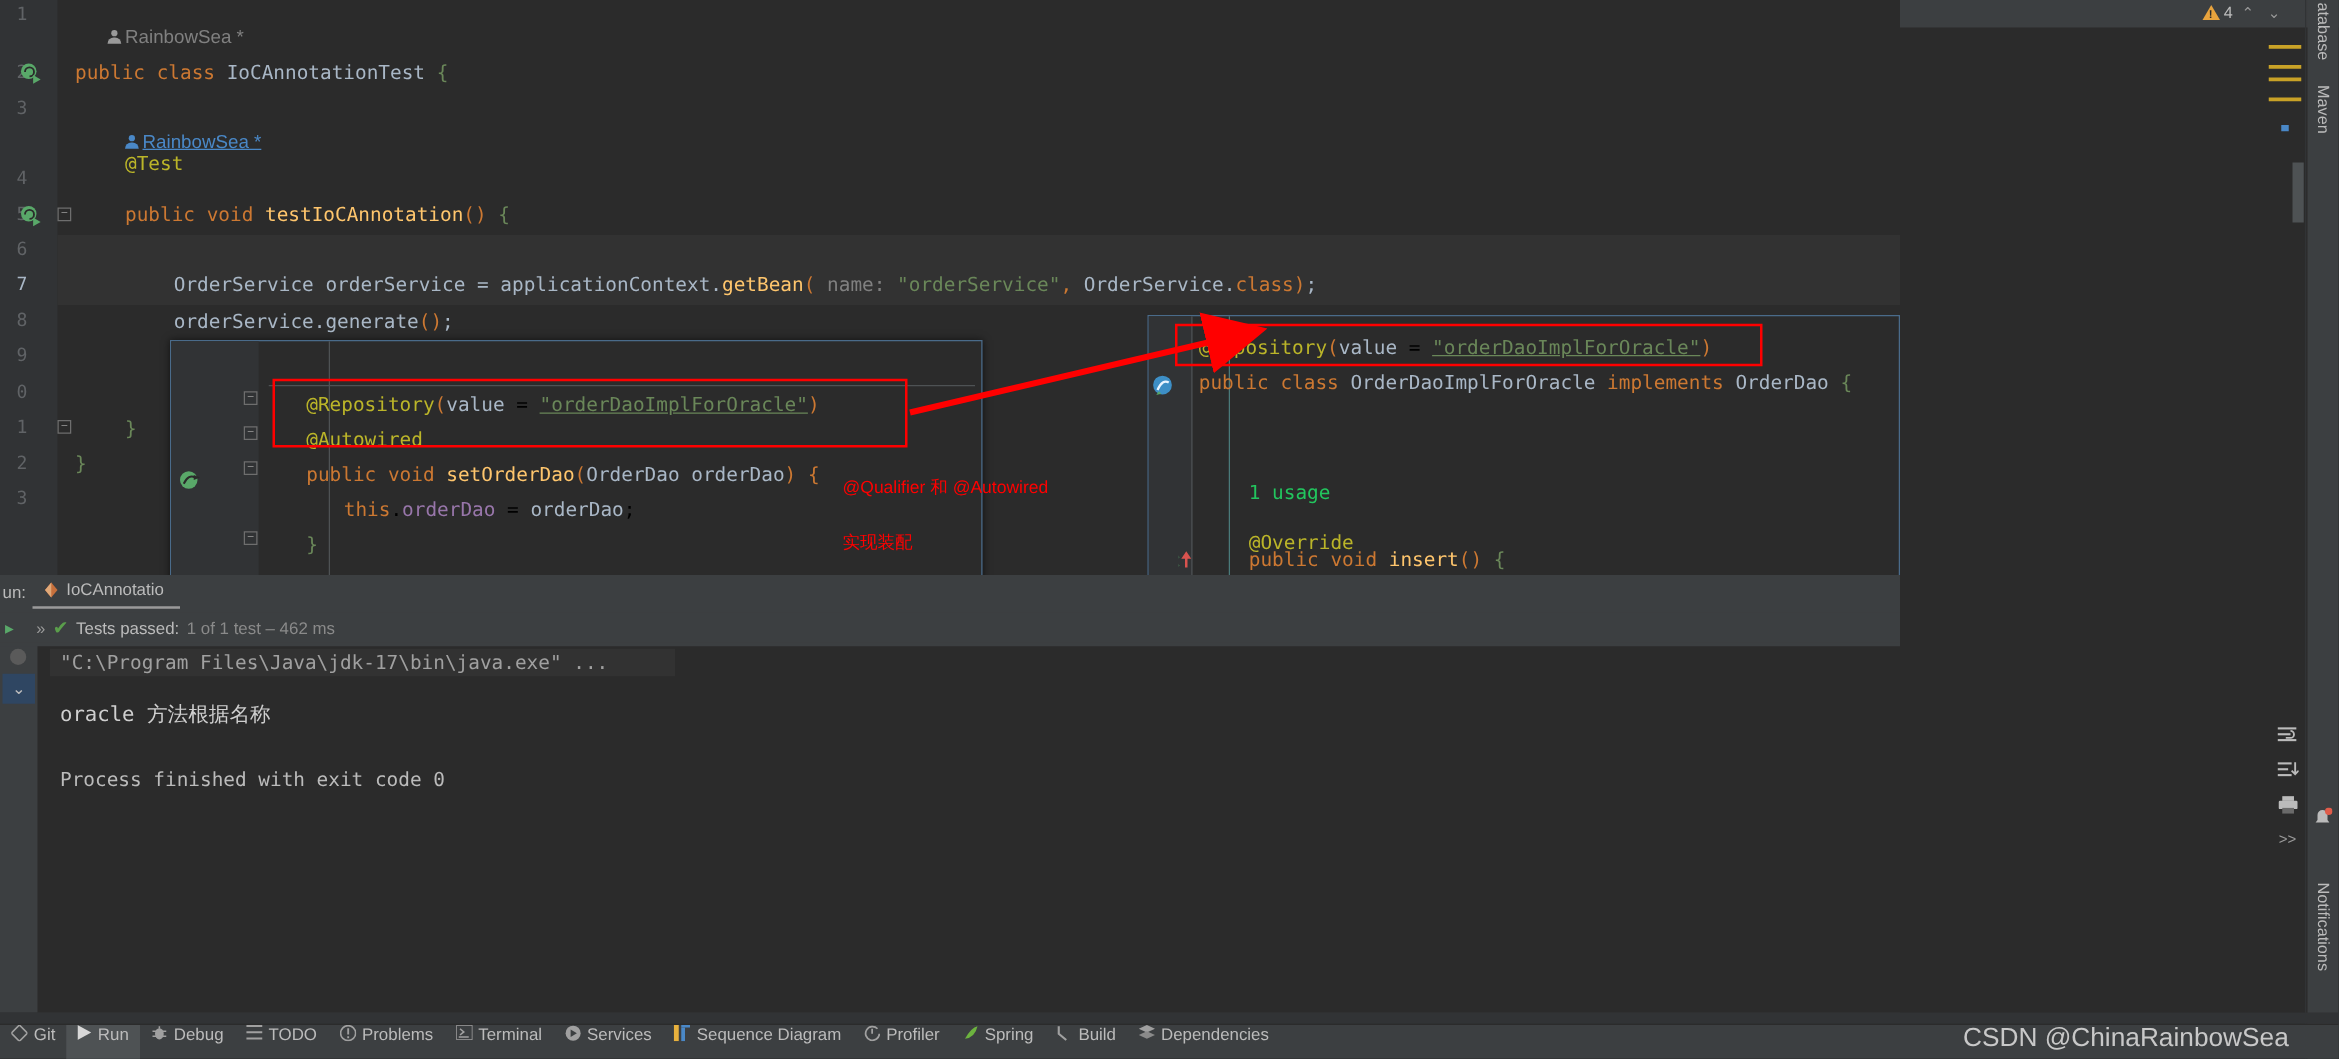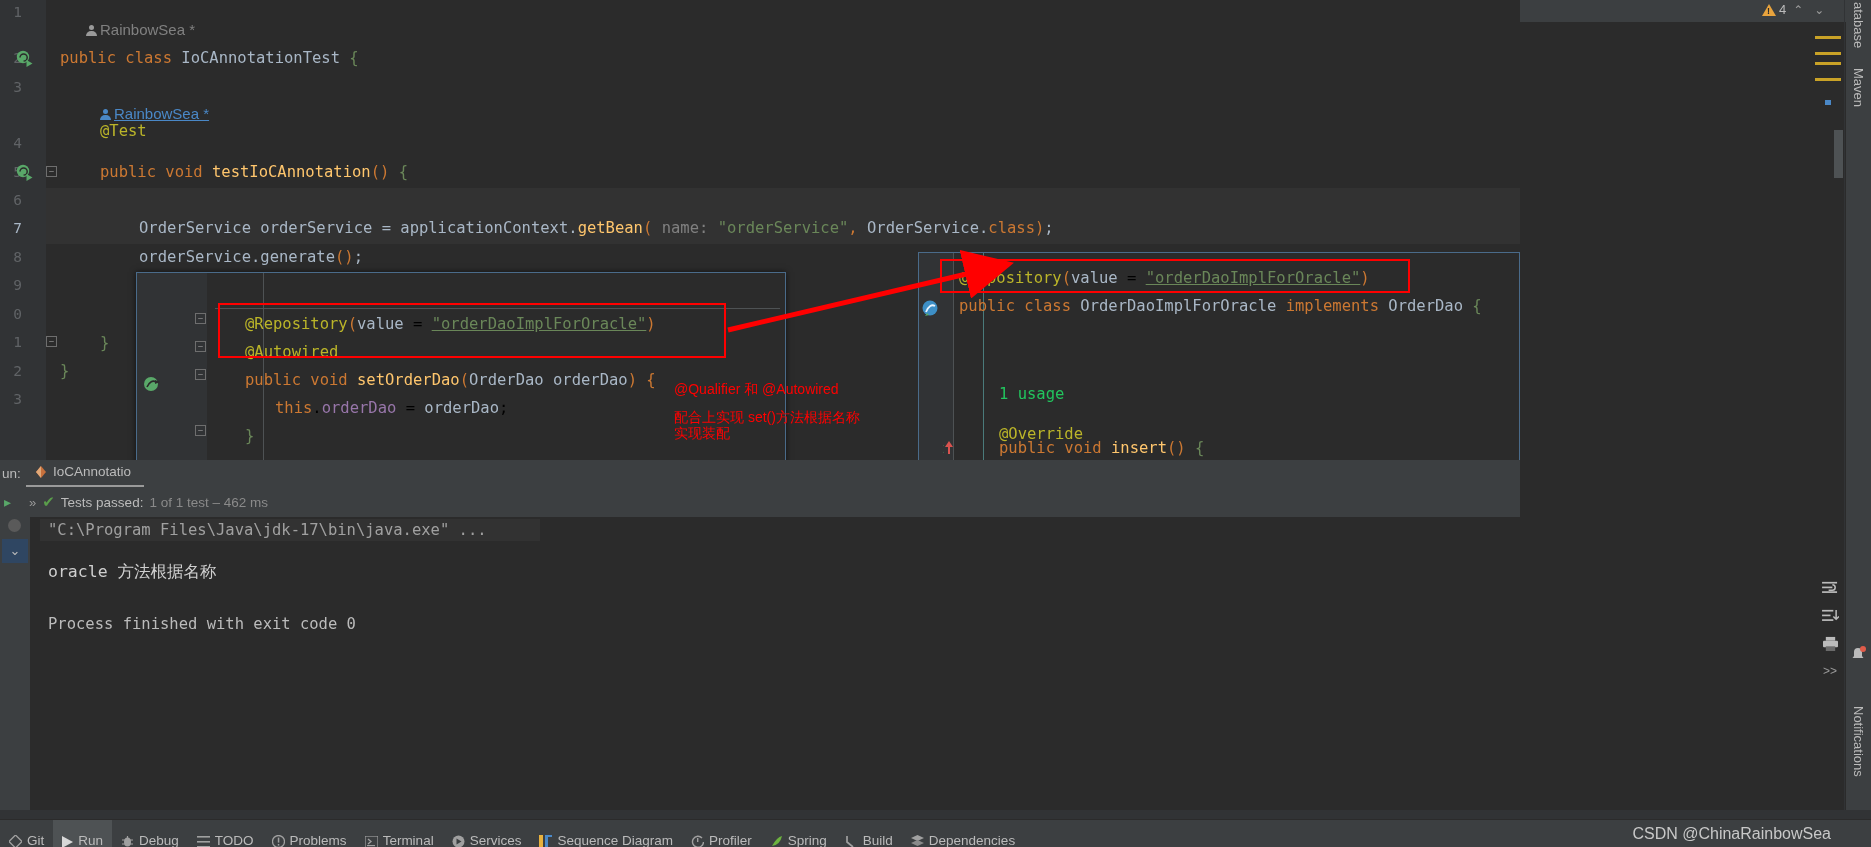--- a/index.html
+++ b/index.html
@@ -245,28 +245,28 @@
     position: absolute; right: 32px; width: 17px; height: 15px;
   }
 
   
   .statusbar {
     position: absolute; left: 0; bottom: 0; width: 1871px; height: 28px;
     background: #3c3f41; border-top: 1px solid #2b2b2b;
     display: flex; align-items: center;
   }
   .sb-item {
-    display: flex; align-items: flex-end; gap: 5px;
+    display: flex; align-items: flex-start; gap: 5px;
     color: #bbbbbb; font-family: "Liberation Sans", sans-serif; font-size: 13.5px;
     padding: 0 9px; height: 28px; cursor: default;
   }
   .sb-item.active { background: #4e5254; }
   .watermark {
     position: absolute; right: 40px; bottom: 4px;
-    color: #c8c8c8; font-family: "Liberation Sans", sans-serif; font-size: 16px;
+    color: #c8c8c8; font-family: "Liberation Sans", sans-serif; font-size: 21px;
   }
   .gbar {
     position: absolute; left: 0; bottom: 28px; width: 1871px; height: 9px;
     background: #313335;
   }
 </style>
 </head>
 <body>
 
 <div id="root">
@@ -397,21 +397,20 @@
       <marker id="ah" markerWidth="10" markerHeight="10" refX="2" refY="5" orient="auto">
         <path d="M0,0 L10,5 L0,10 z" fill="#ff0000"></path>
       </marker>
     </defs>
     <line x1="728" y1="330" x2="975" y2="272" stroke="#ff0000" stroke-width="5" marker-end="url(#ah)"></line>
 
     <line x1="1035" y1="478" x2="395" y2="573" stroke="#ff0000" stroke-width="5" marker-end="url(#ah)"></line>
   </svg>
 
   <div class="redtext" style="left:674px; top:376px">@Qualifier 和 @Autowired</div>
-  <div class="redtext" style="left:674px; top:404px">配合上实现 set()方法根据名称</div>
   <div class="redtext" style="left:674px; top:420px">实现装配</div>
 
   <div class="runwin">
     <div class="run-tabs"></div>
     <div class="run-label">un:</div>
     <div class="run-tab">
       <svg width="14" height="14" viewBox="0 0 14 14">
         <path d="M7 1 l5 6 l-5 6 l-5 -6 z" fill="#c7703c"></path>
         <path d="M7 1 l0 12 l-5 -6 z" fill="#e0a878"></path>
       </svg>

